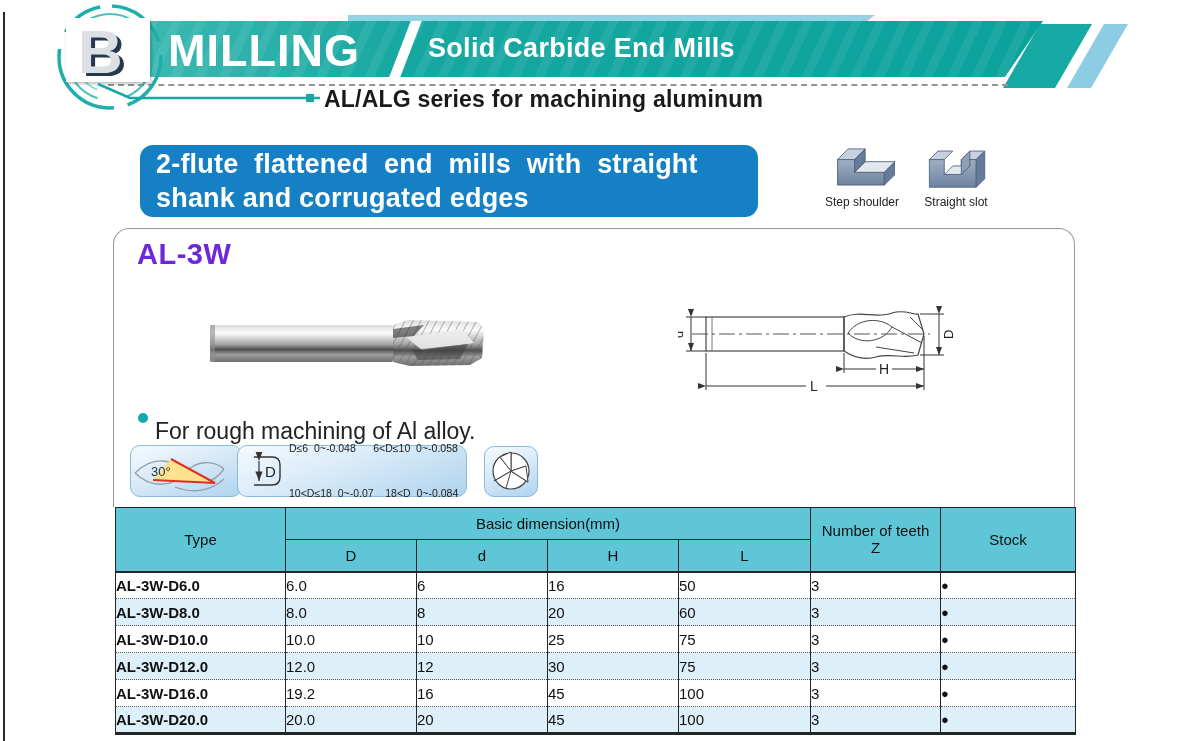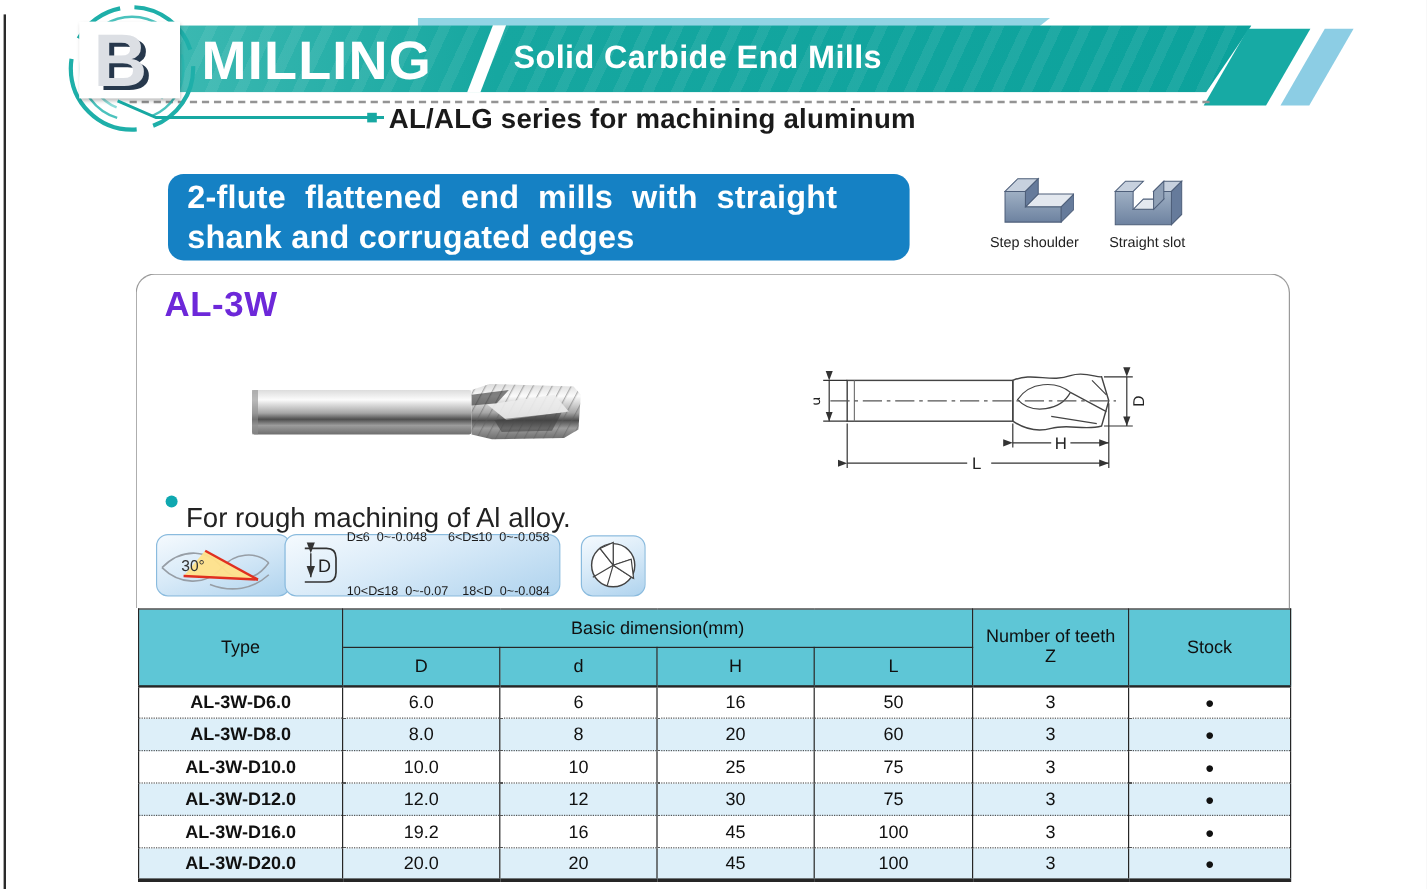--- a/index.html
+++ b/index.html
@@ -70,21 +70,21 @@
   .tol-text{font-size:10.5px;line-height:15px;color:#1c1c1c;white-space:pre;margin-left:5px;}
 
   
   .table-wrap{position:absolute;left:115px;top:507px;}
   table.spec-table{border-collapse:collapse;table-layout:fixed;width:960px;
     border-left:1px solid #8a8a8a;border-right:1px solid #8a8a8a;}
   .spec-table th{background:var(--table-header-cyan);font-weight:normal;font-size:15px;color:#101010;
     border:1.6px solid #262626;}
   .spec-table thead tr{height:32px;}
   .spec-table tbody tr{height:27px;}
-  .spec-table td{font-size:15px;color:#111;text-align:center;
+  .spec-table td{font-size:15px;color:#111;text-align:left;
     border-left:1.6px solid #262626;border-right:1.6px solid #262626;border-top:1.5px dotted #555;}
   .spec-table tbody tr:first-child td{border-top:2px solid #262626;}
   .spec-table tbody tr:nth-child(even){background:var(--row-alt-blue);}
   .spec-table tbody tr:last-child td{border-bottom:3px solid #262626;}
   .spec-table td.c-type{font-weight:bold;}
   .spec-table td.c-stock{font-size:13px;}
   .th-teeth{line-height:17px;}
 </style>
 </head>
 <body>

